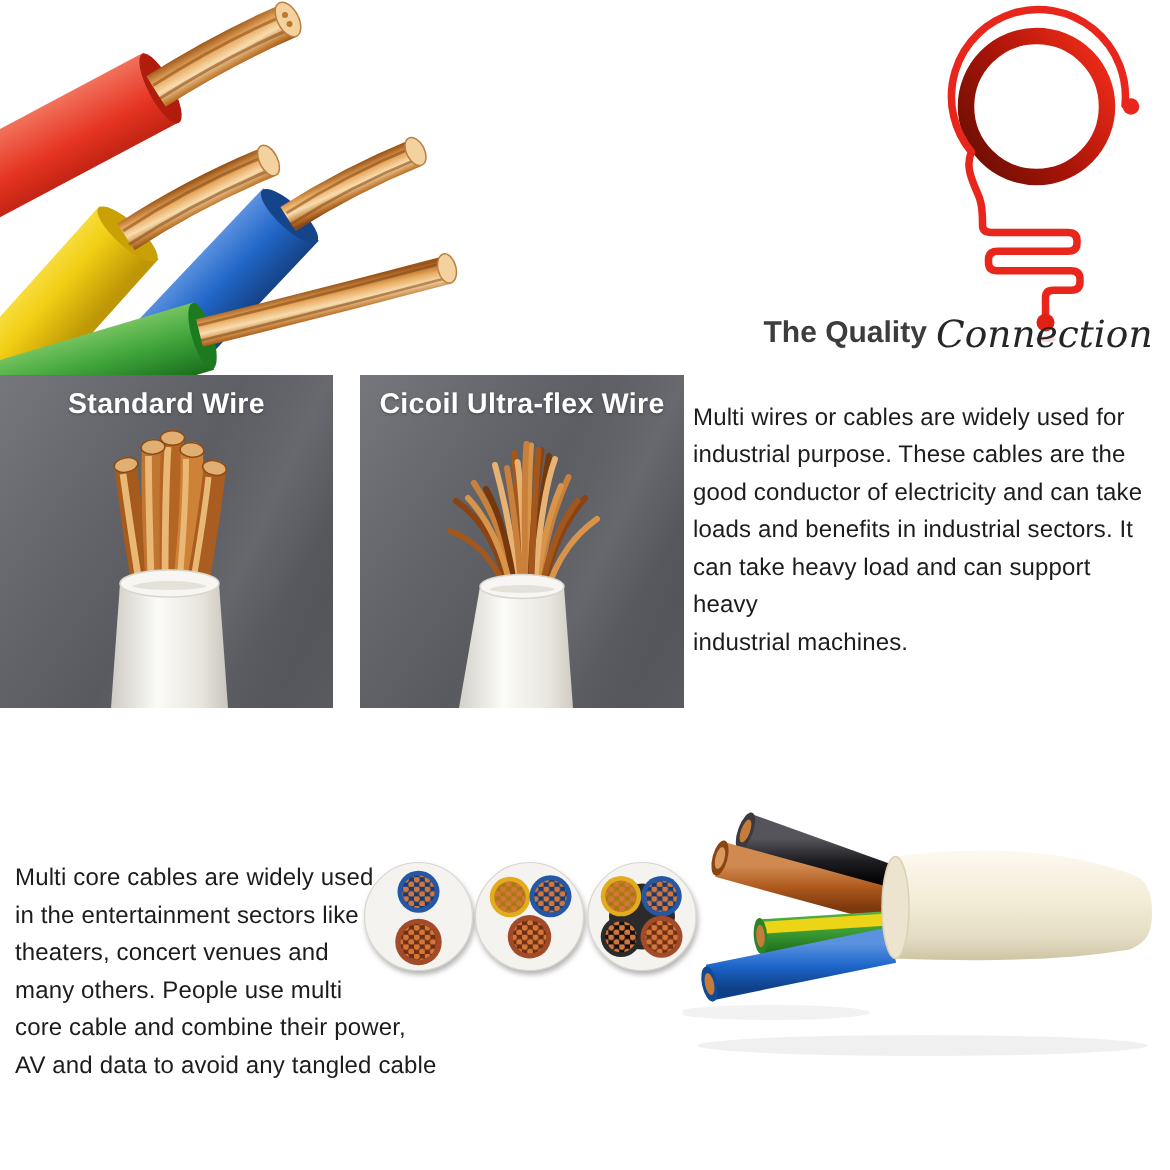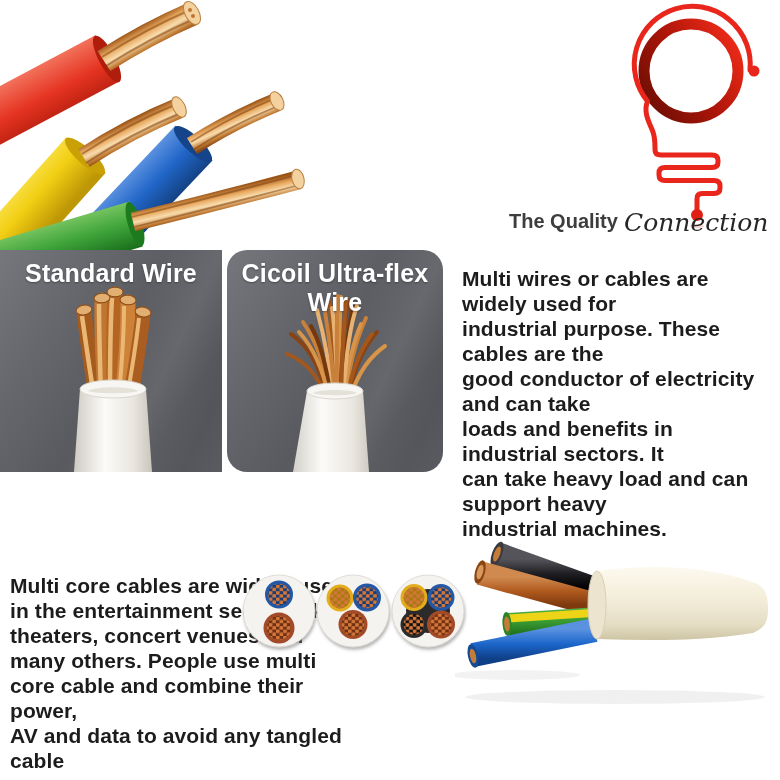--- a/index.html
+++ b/index.html
@@ -6,28 +6,28 @@
   .canvas{position:relative;width:780px;height:780px;background:#ffffff;overflow:hidden;
           font-family:"Liberation Sans",sans-serif;}
   .abs{position:absolute;}
   svg{display:block;}
   
   .panel{position:absolute;top:250px;height:222px;overflow:hidden;
          background:linear-gradient(123deg,#75777d 0%,#65676d 28%,#595a60 55%,#515257 78%,#5a5b61 100%);}
   .panel::after{content:"";position:absolute;inset:0;
          background:linear-gradient(115deg,transparent 50%,rgba(255,255,255,0.10) 68%,transparent 88%);}
   .panel-left{left:0;width:222px;}
-  .panel-right{left:227px;width:216px;border-radius:20px;}
+  .panel-right{left:240px;width:216px;}
   .panel-title{position:relative;z-index:3;margin-top:9px;text-align:center;color:#ffffff;
-         font-weight:bold;font-size:25px;letter-spacing:0.2px;
+         font-weight:bold;font-size:19px;letter-spacing:0.2px;
          text-shadow:0 1px 2px rgba(0,0,0,0.35);}
   .panel svg{position:absolute;left:0;top:0;z-index:2;}
   
-  .para{position:absolute;white-space:pre-line;font-weight:bold;color:#1c1c1c;
-        font-size:21px;line-height:25px;letter-spacing:0.1px;}
+  .para{position:absolute;white-space:pre-line;font-weight:normal;color:#1c1c1c;
+        font-size:16px;line-height:25px;letter-spacing:0.1px;}
   .para-industrial{left:462px;top:266px;width:312px;}
   .para-entertainment{left:10px;top:543px;width:345px;margin-top:30px;}
   
 </style>
 </head>
 <body>
 
 <div class="canvas">
 
   <svg class="abs" style="left:0;top:0" width="312" height="252" viewBox="0 0 312 252">

